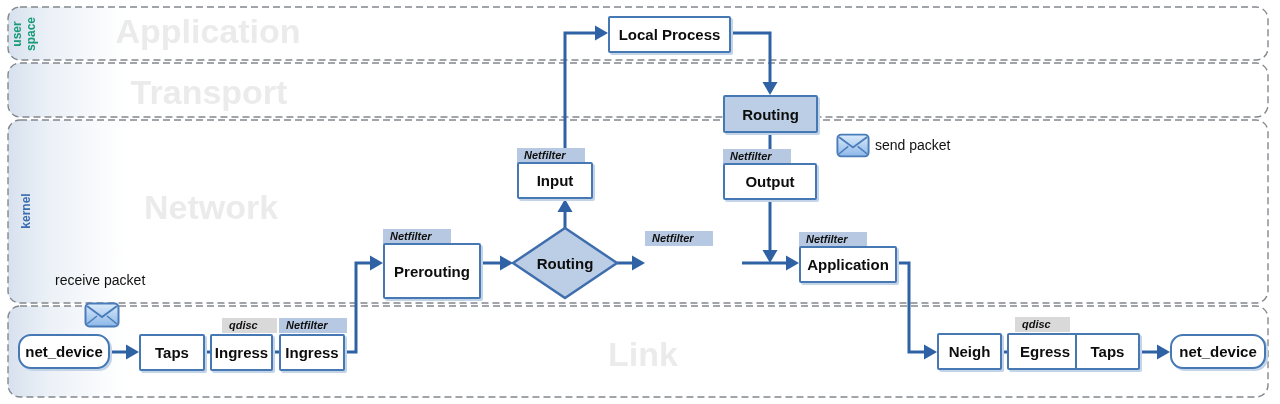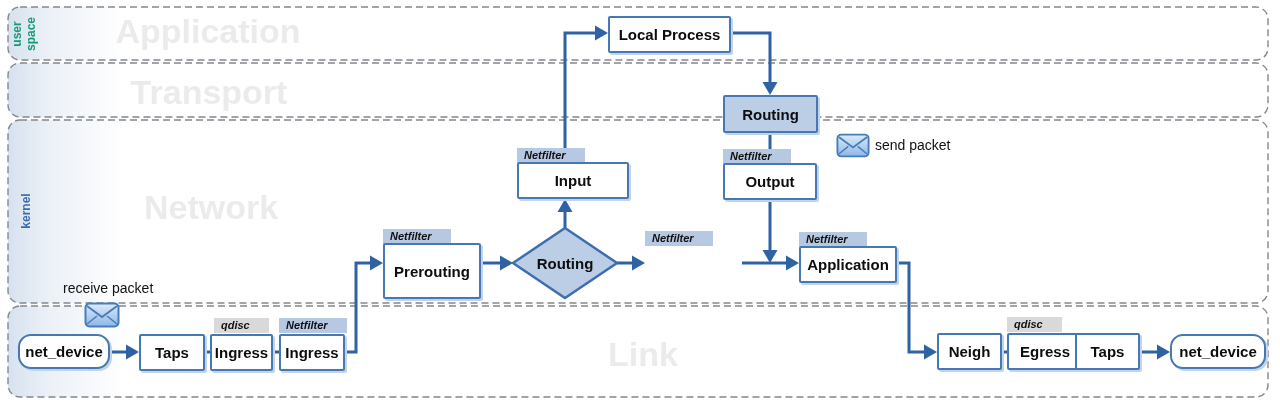--- a/index.html
+++ b/index.html
@@ -42,21 +42,21 @@
   .node.filled{background:var(--highlight-fill);}
   .diamond-label{
     position:absolute;z-index:3;transform:translate(-50%,-50%);
     font-size:15px;font-weight:bold;color:#0d0d0d;
   }
   .tag{
     position:absolute;z-index:3;font-size:11px;font-style:italic;font-weight:bold;color:#101010;
     padding:1px 19px 2px 7px;line-height:12px;white-space:nowrap;
   }
   .tag.netfilter{background:var(--netfilter-tag-bg);}
-  .tag.qdisc{background:var(--qdisc-tag-bg);}
+  .tag.qdisc{background:var(--qdisc-tag-bg);margin-left:8px;}
   .annotation{position:absolute;z-index:3;font-size:14px;color:#111;white-space:nowrap;}
   .envelope{position:absolute;z-index:3;}
 </style>
 </head>
 <body>
 
 <div id="stage">
 
   <svg id="wires" width="1280" height="404" viewBox="0 0 1280 404">
     <defs>
@@ -112,21 +112,21 @@
   <div class="watermark" style="left:211px;top:207px;">Network</div>
   <div class="watermark" style="left:643px;top:354px;">Link</div>
 
   <div class="side-label userspace" style="left:25px;top:34px;">user space</div>
   <div class="side-label kernel" style="left:27px;top:211px;">kernel</div>
 
   <div class="node" style="left:608px;top:16px;width:123px;height:37px;">Local Process</div>
   <div class="node filled" style="left:723px;top:95px;width:95px;height:38px;">Routing</div>
 
   <div class="tag netfilter" style="left:517px;top:148px;">Netfilter</div>
-  <div class="node" style="left:517px;top:162px;width:112px;height:37px;">Input</div>
+  <div class="node" style="left:517px;top:162px;width:76px;height:37px;">Input</div>
 
   <div class="tag netfilter" style="left:723px;top:149px;">Netfilter</div>
   <div class="node" style="left:723px;top:163px;width:94px;height:37px;">Output</div>
 
   <div class="tag netfilter" style="left:383px;top:229px;">Netfilter</div>
   <div class="node" style="left:383px;top:243px;width:98px;height:56px;">Prerouting</div>
 
   <div class="diamond-label" style="left:565px;top:263px;">Routing</div>
 
   <div class="tag netfilter" style="left:645px;top:231px;">Netfilter</div>
@@ -144,21 +144,21 @@
   <div class="node" style="left:279px;top:334px;width:66px;height:37px;">Ingress</div>
 
   <div class="node" style="left:937px;top:333px;width:65px;height:37px;">Neigh</div>
 
   <div class="tag qdisc" style="left:1007px;top:317px;">qdisc</div>
   <div class="node" style="left:1007px;top:333px;width:76px;height:37px;text-align:right;">Egress</div>
 
   <div class="node" style="left:1075px;top:333px;width:65px;height:37px;">Taps</div>
   <div class="node pill" style="left:1170px;top:334px;width:96px;height:35px;">net_device</div>
 
-  <div class="annotation" style="left:55px;top:280px;margin-left:8px;">receive packet</div>
+  <div class="annotation" style="left:55px;top:272px;">receive packet</div>
   <svg class="envelope" style="left:84px;top:302px;" width="36" height="26" viewBox="0 0 36 26">
     <rect x="1.5" y="1.5" width="33" height="23" rx="4" fill="url(#envGrad)" stroke="#4a7cba" stroke-width="2"></rect>
     <path d="M3 4 L18 15 L33 4" fill="none" stroke="#4a7cba" stroke-width="2"></path>
     <path d="M3 22 L13 14 M33 22 L23 14" fill="none" stroke="#4a7cba" stroke-width="1.6"></path>
   </svg>
 
   <svg class="envelope" style="left:836px;top:133px;" width="34" height="25" viewBox="0 0 36 26">
     <rect x="1.5" y="1.5" width="33" height="23" rx="4" fill="url(#envGrad)" stroke="#4a7cba" stroke-width="2"></rect>
     <path d="M3 4 L18 15 L33 4" fill="none" stroke="#4a7cba" stroke-width="2"></path>
     <path d="M3 22 L13 14 M33 22 L23 14" fill="none" stroke="#4a7cba" stroke-width="1.6"></path>

